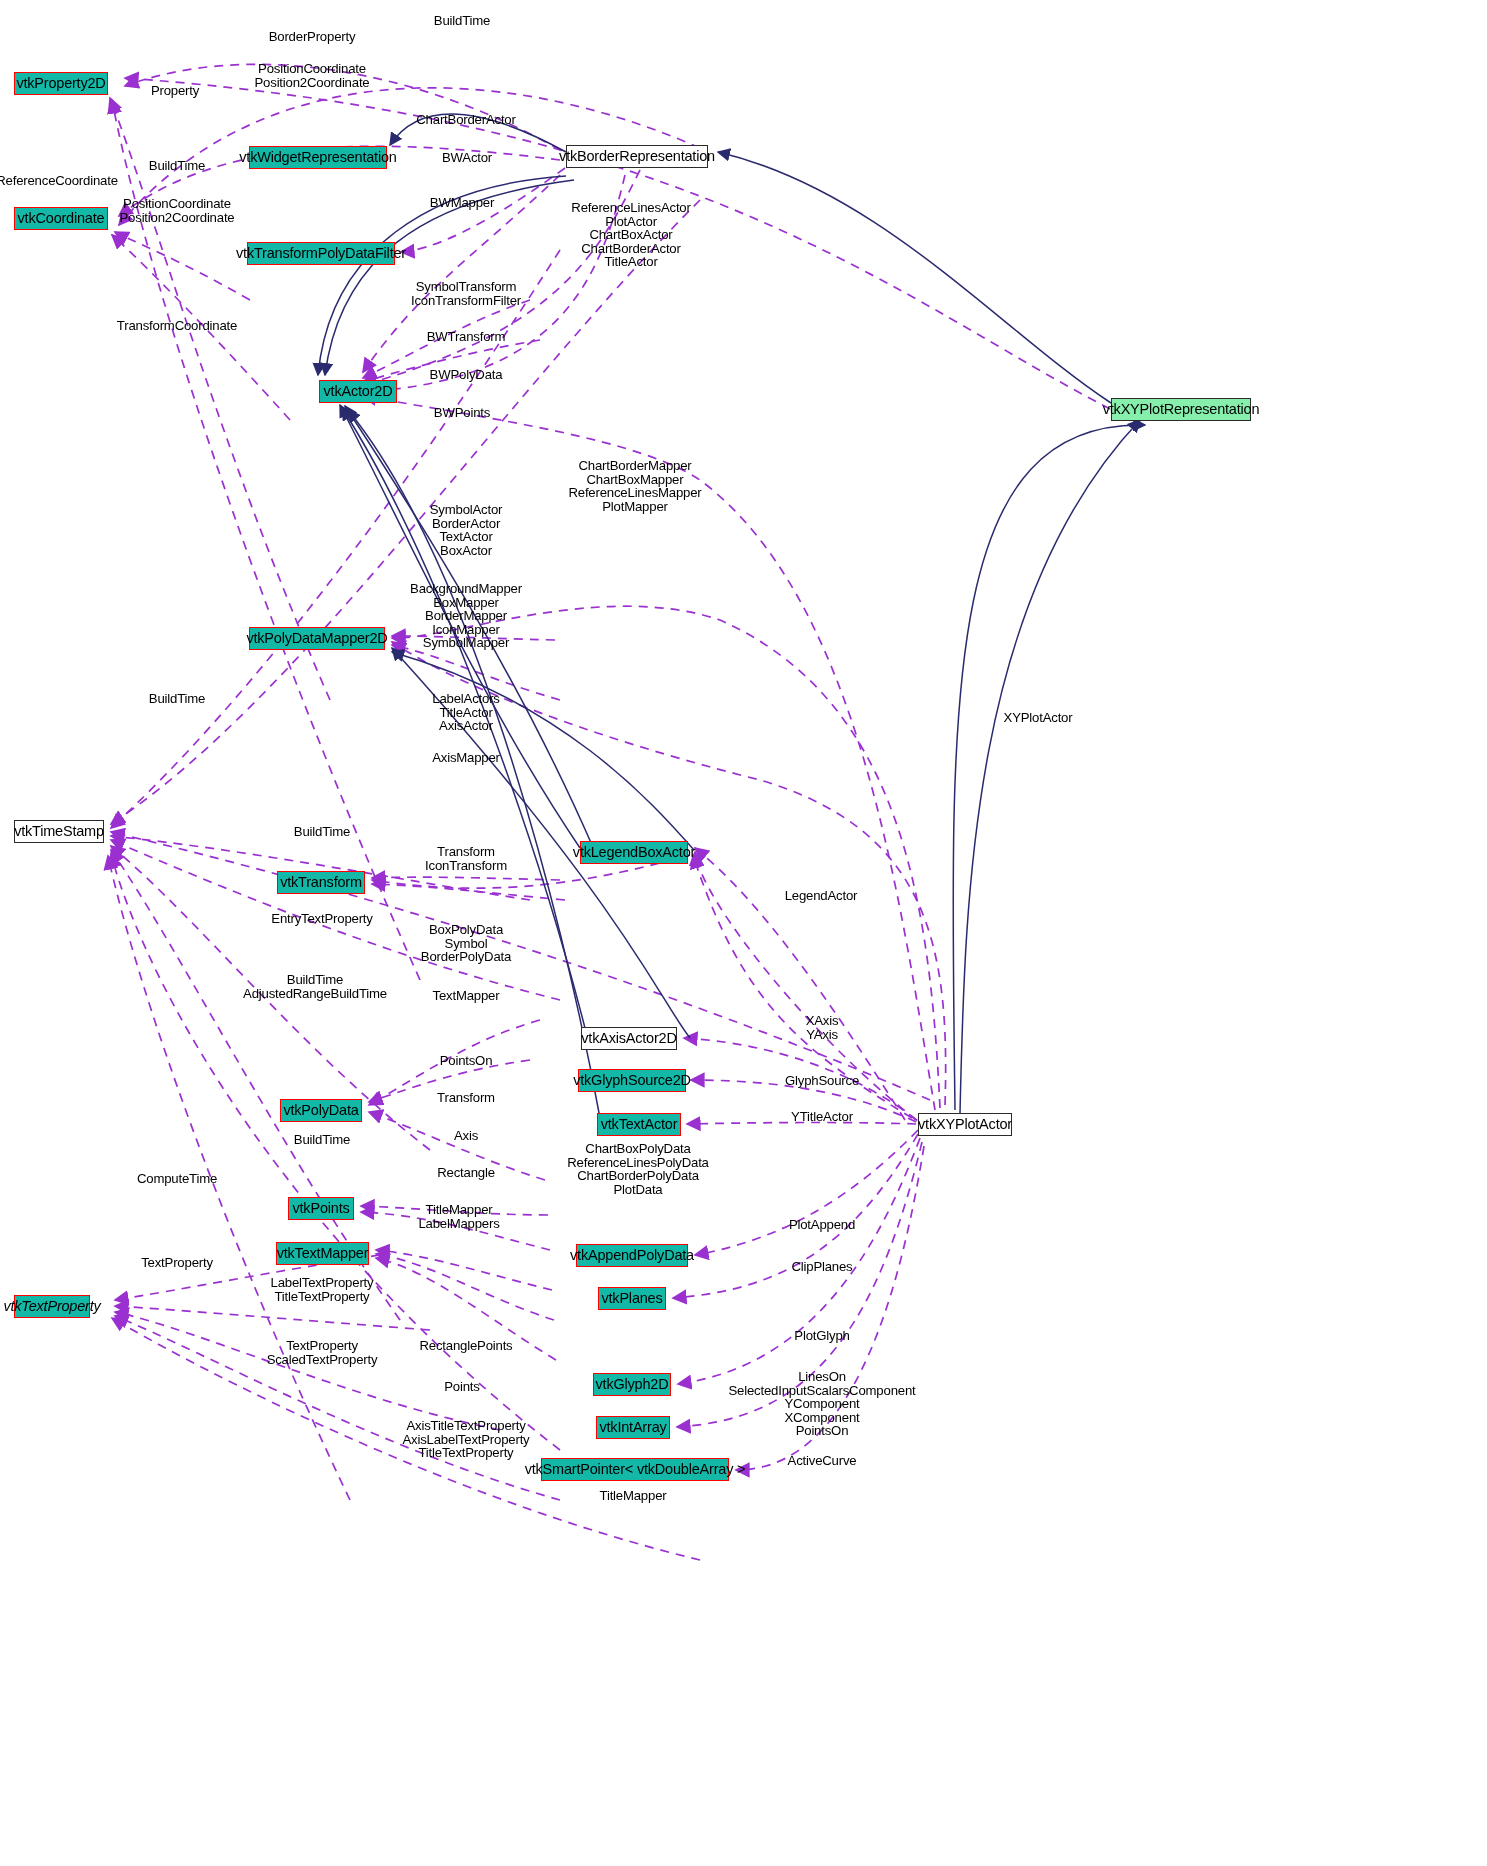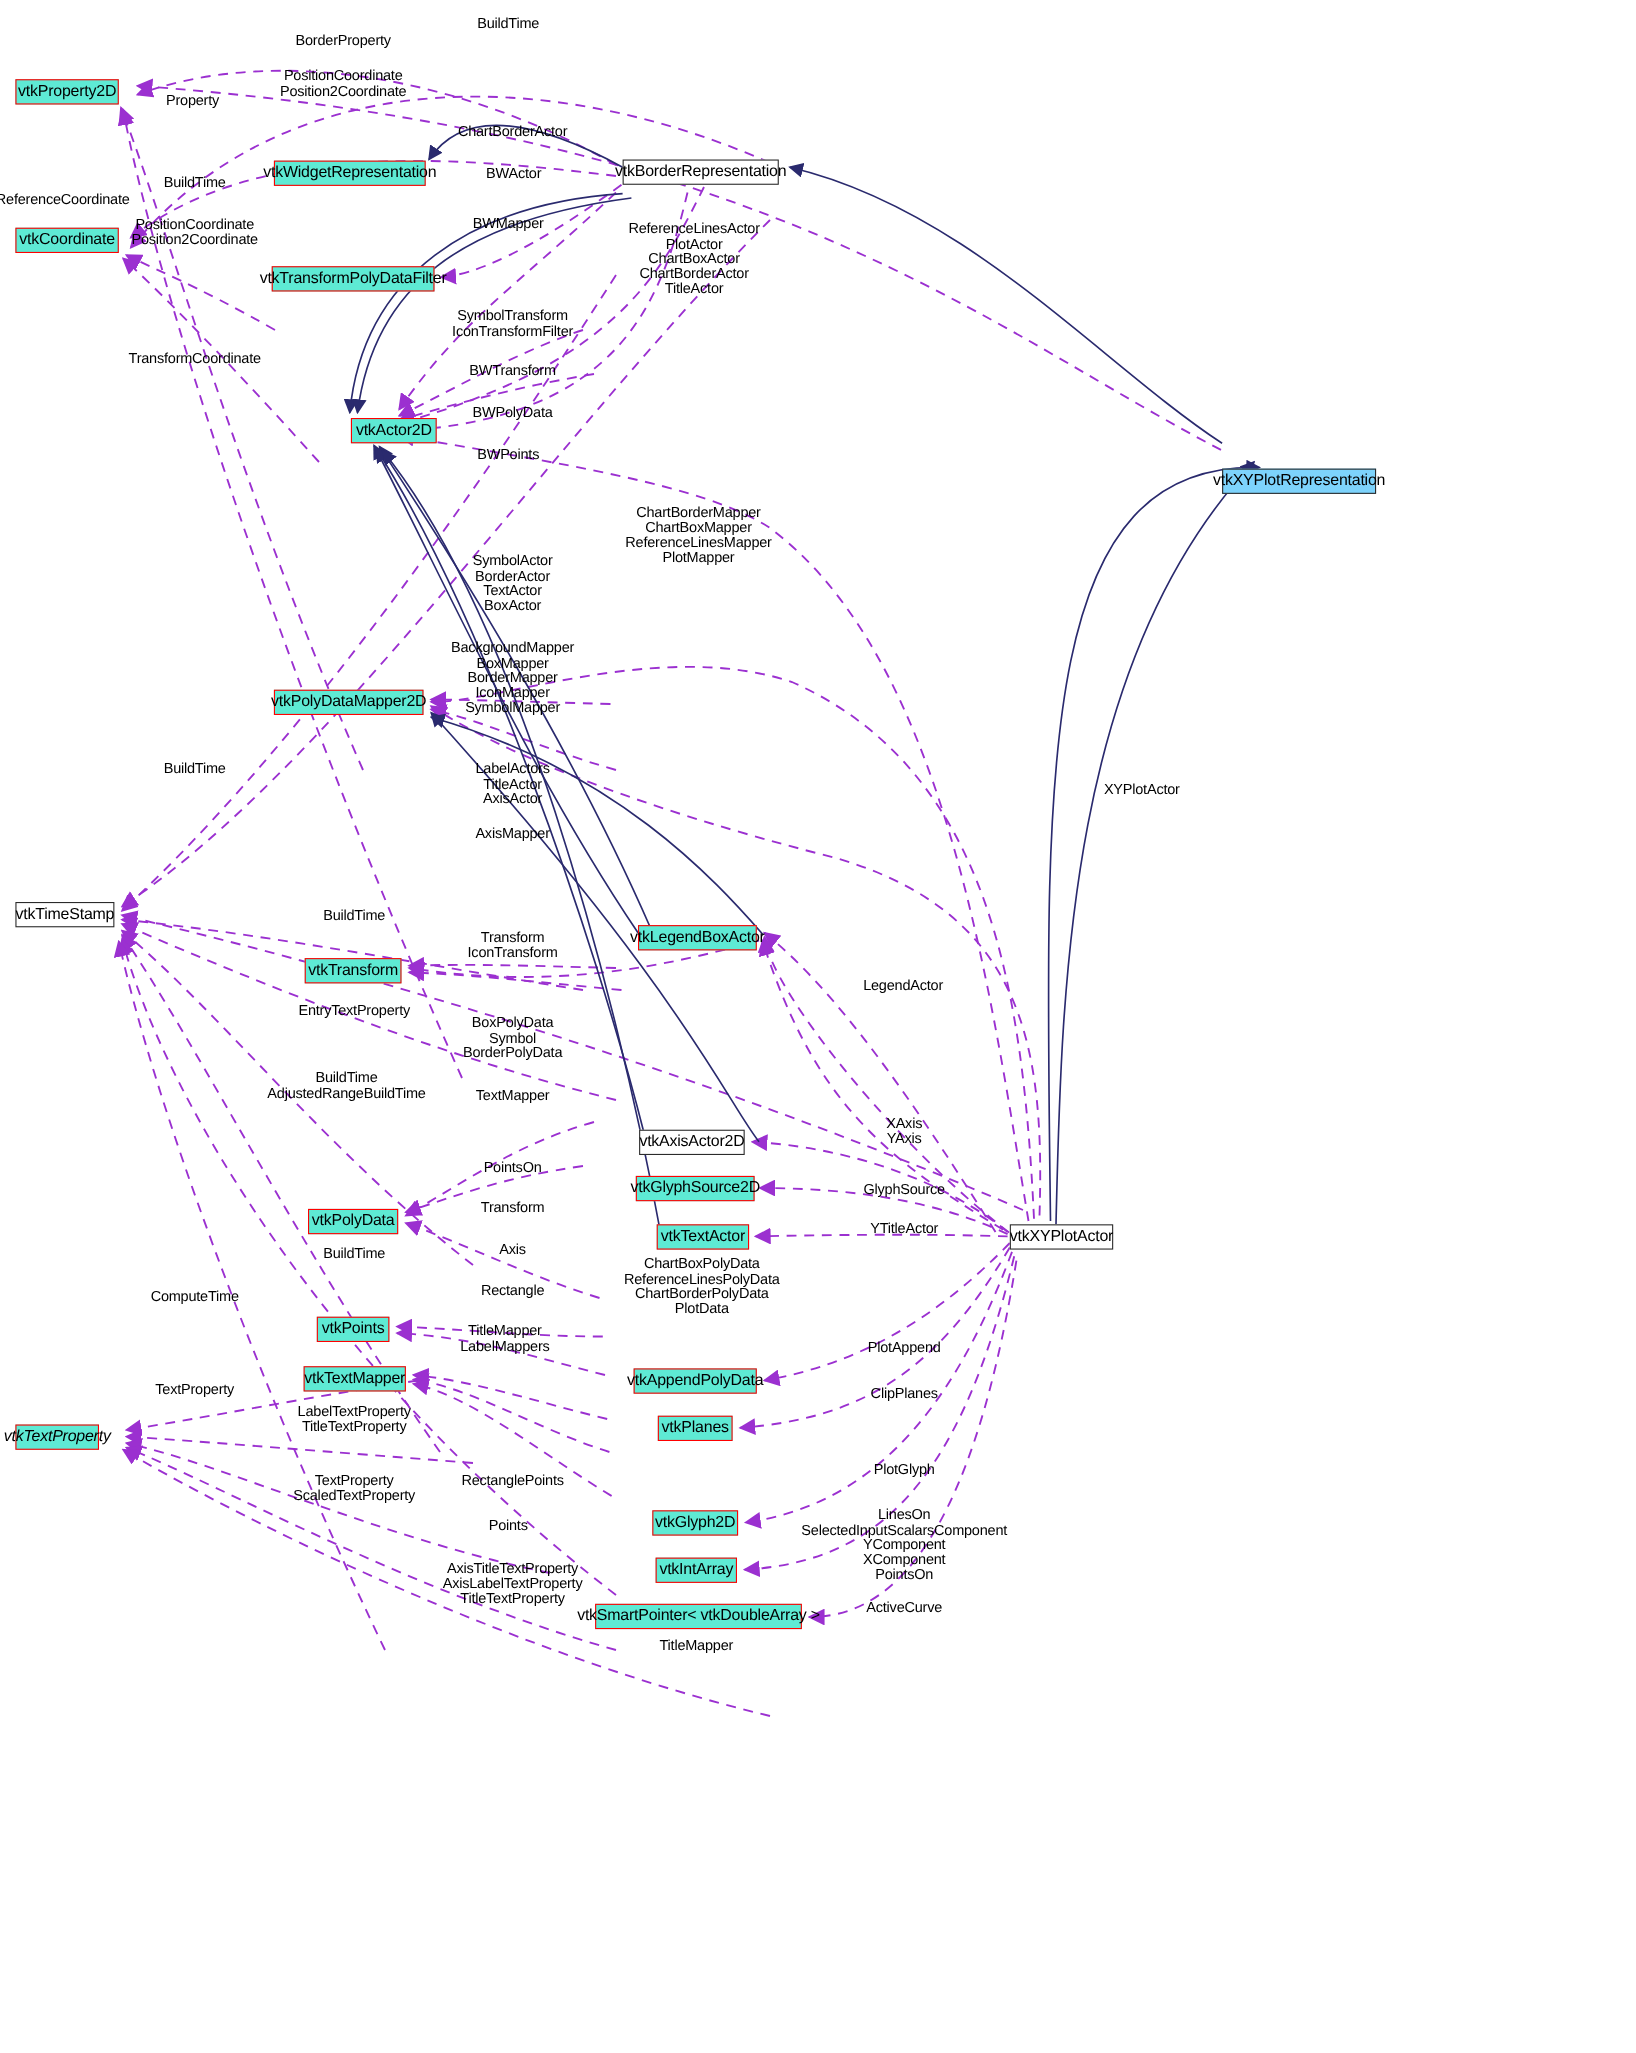--- a/index.html
+++ b/index.html
@@ -19,41 +19,40 @@
   svg#edges {
     position: absolute;
     left: 0; top: 0;
     width: 1487px;
     height: 1866px;
     pointer-events: none;
   }
   .node {
     position: absolute;
     box-sizing: border-box;
-    background: #5eead4;
+    background: #14b8a6;
     border: 1px solid #ff0000;
     color: #000000;
     font-size: 14.5px;
     line-height: 1;
     white-space: nowrap;
     display: flex;
     align-items: center;
     justify-content: center;
     padding: 0 7px;
     height: 23px;
     letter-spacing: -0.2px;
   }
   .node.plain {
     border: 1px solid #2b2b2b;
     background: #ffffff;
   }
   .node.current {
     border: 1px solid #2b2b2b;
-    background: #7dd3fc;
-    margin-top: 28px;
+    background: #86efac;
   }
   .edge-label {
     position: absolute;
     font-size: 13.2px;
     line-height: 13.6px;
     color: #000000;
     white-space: pre;
     text-align: center;
     letter-spacing: -0.2px;
     transform: translateX(-50%);

